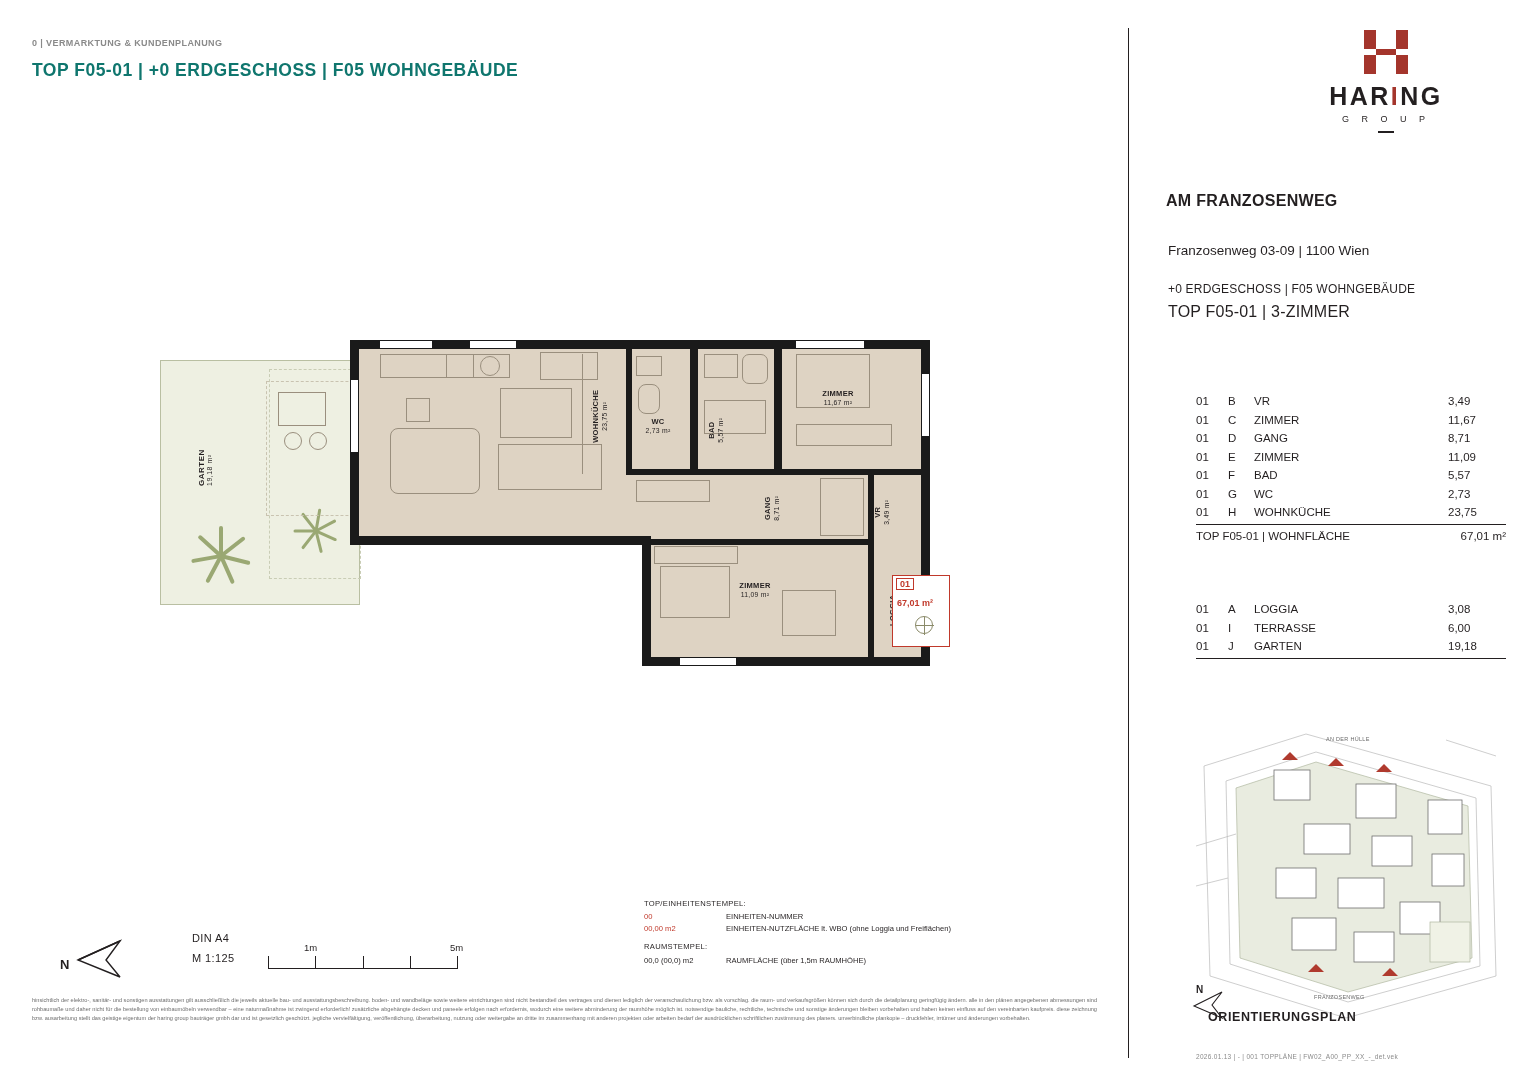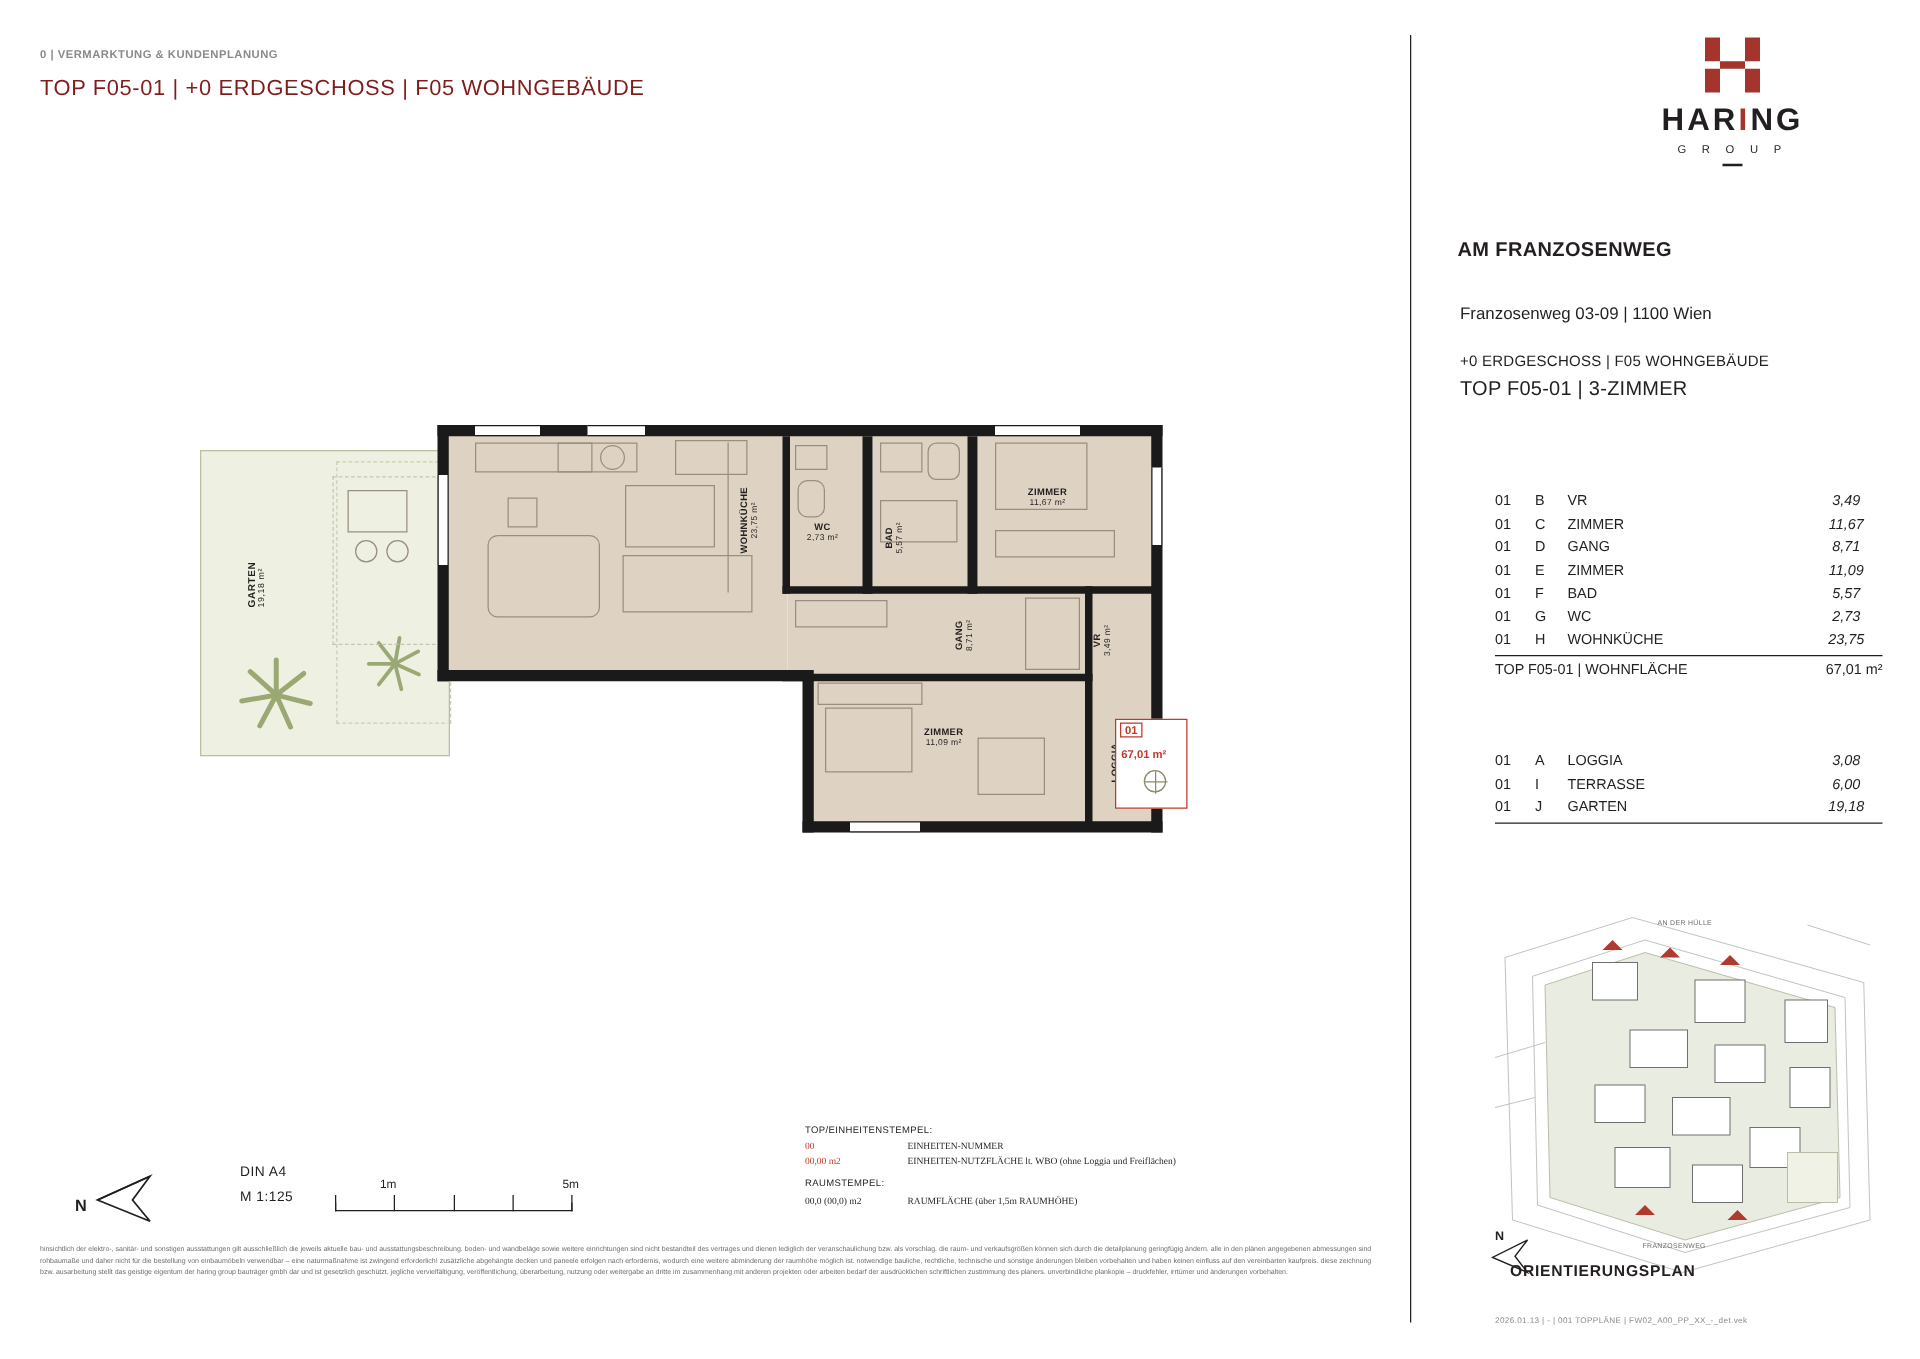--- a/index.html
+++ b/index.html
@@ -15,21 +15,21 @@
   .page { position:absolute; inset:0; }
 
   
   .left { position:absolute; left:0; top:0; width:1130px; height:1087px; }
   .hdr-small {
     position:absolute; left:32px; top:38px;
     font-size:9px; letter-spacing:.4px; color:#8a8a8a; font-weight:700;
   }
   .hdr-title {
     position:absolute; left:32px; top:60px;
-    font-size:17.5px; font-weight:400; letter-spacing:.5px; color:#7f1d1d;
+    font-size:17.5px; font-weight:700; letter-spacing:.5px; color:#0f766e;
   }
 
   .vdivider { position:absolute; left:1128px; top:28px; width:1px; height:1030px; background:#231f20; }
 
   
   .plan { position:absolute; left:150px; top:330px; width:850px; height:380px; }
 
   .garden {
     position:absolute; left:10px; top:30px; width:200px; height:245px;
     background:#eef0e2; border:1px solid #b9bfa2;
@@ -104,21 +104,21 @@
   .din { position:absolute; left:192px; top:932px; font-size:11px; letter-spacing:.4px; }
   .scaletxt { position:absolute; left:192px; top:952px; font-size:11px; letter-spacing:.4px; }
   .scalebar { position:absolute; left:268px; top:956px; width:190px; height:14px; }
   .scalebar .bar { position:absolute; left:0; top:6px; width:190px; height:7px; border:1px solid #231f20; border-top:none; }
   .scalebar .tick { position:absolute; top:0px; width:1px; height:13px; background:#231f20; }
   .sc-lbl { position:absolute; top:-14px; font-size:9.5px; }
 
   
   .legend { position:absolute; left:644px; top:898px; width:430px; font-size:7.6px; line-height:1.5; }
   .legend .ttl { font-weight:400; letter-spacing:.3px; margin-bottom:2px; }
-  .legend .row { display:flex;font-family:Liberation Serif, serif; }
+  .legend .row { display:flex; }
   .legend .k { width:82px; color:#c0392b; }
   .legend .k.dark { color:#231f20; }
   .legend .v { flex:1; }
 
   
   .disclaimer {
     position:absolute; left:32px; top:996px; width:1065px;
     font-size:5.6px; line-height:1.65; color:#6e6e6e; text-align:justify;
   }
 
@@ -136,21 +136,21 @@
   .proj-title { position:absolute; left:16px; top:192px; font-size:16px; font-weight:700; letter-spacing:.3px; }
   .proj-addr { position:absolute; left:18px; top:243px; font-size:13.5px; }
   .proj-l1 { position:absolute; left:18px; top:282px; font-size:12px; letter-spacing:.2px; }
   .proj-l2 { position:absolute; left:18px; top:303px; font-size:16px; letter-spacing:.2px; }
 
   .tbl { position:absolute; left:46px; width:310px; font-size:11.5px; }
   .tbl .r { display:flex; height:18.5px; align-items:center; }
   .tbl .c1 { width:32px; }
   .tbl .c2 { width:26px; }
   .tbl .c3 { flex:1; }
-  .tbl .c4 { width:58px; text-align:center;font-style:italic; }
+  .tbl .c4 { width:58px; text-align:left; }
   .tbl .sumline { border-top:1px solid #231f20; margin-top:2px; }
   .tbl .sum { display:flex; height:22px; align-items:center; }
   .tbl .sum .s1 { flex:1; }
   .tbl .sum .s2 { width:90px; text-align:right; }
   .t1 { top:392px; }
   .t2 { top:600px; }
 
   .orient { position:absolute; left:46px; top:726px; width:310px; height:300px; }
   .orient .frame { position:absolute; inset:0; }
   .orient-title { position:absolute; left:58px; top:1010px; font-size:12.5px; font-weight:700; letter-spacing:.6px; }

